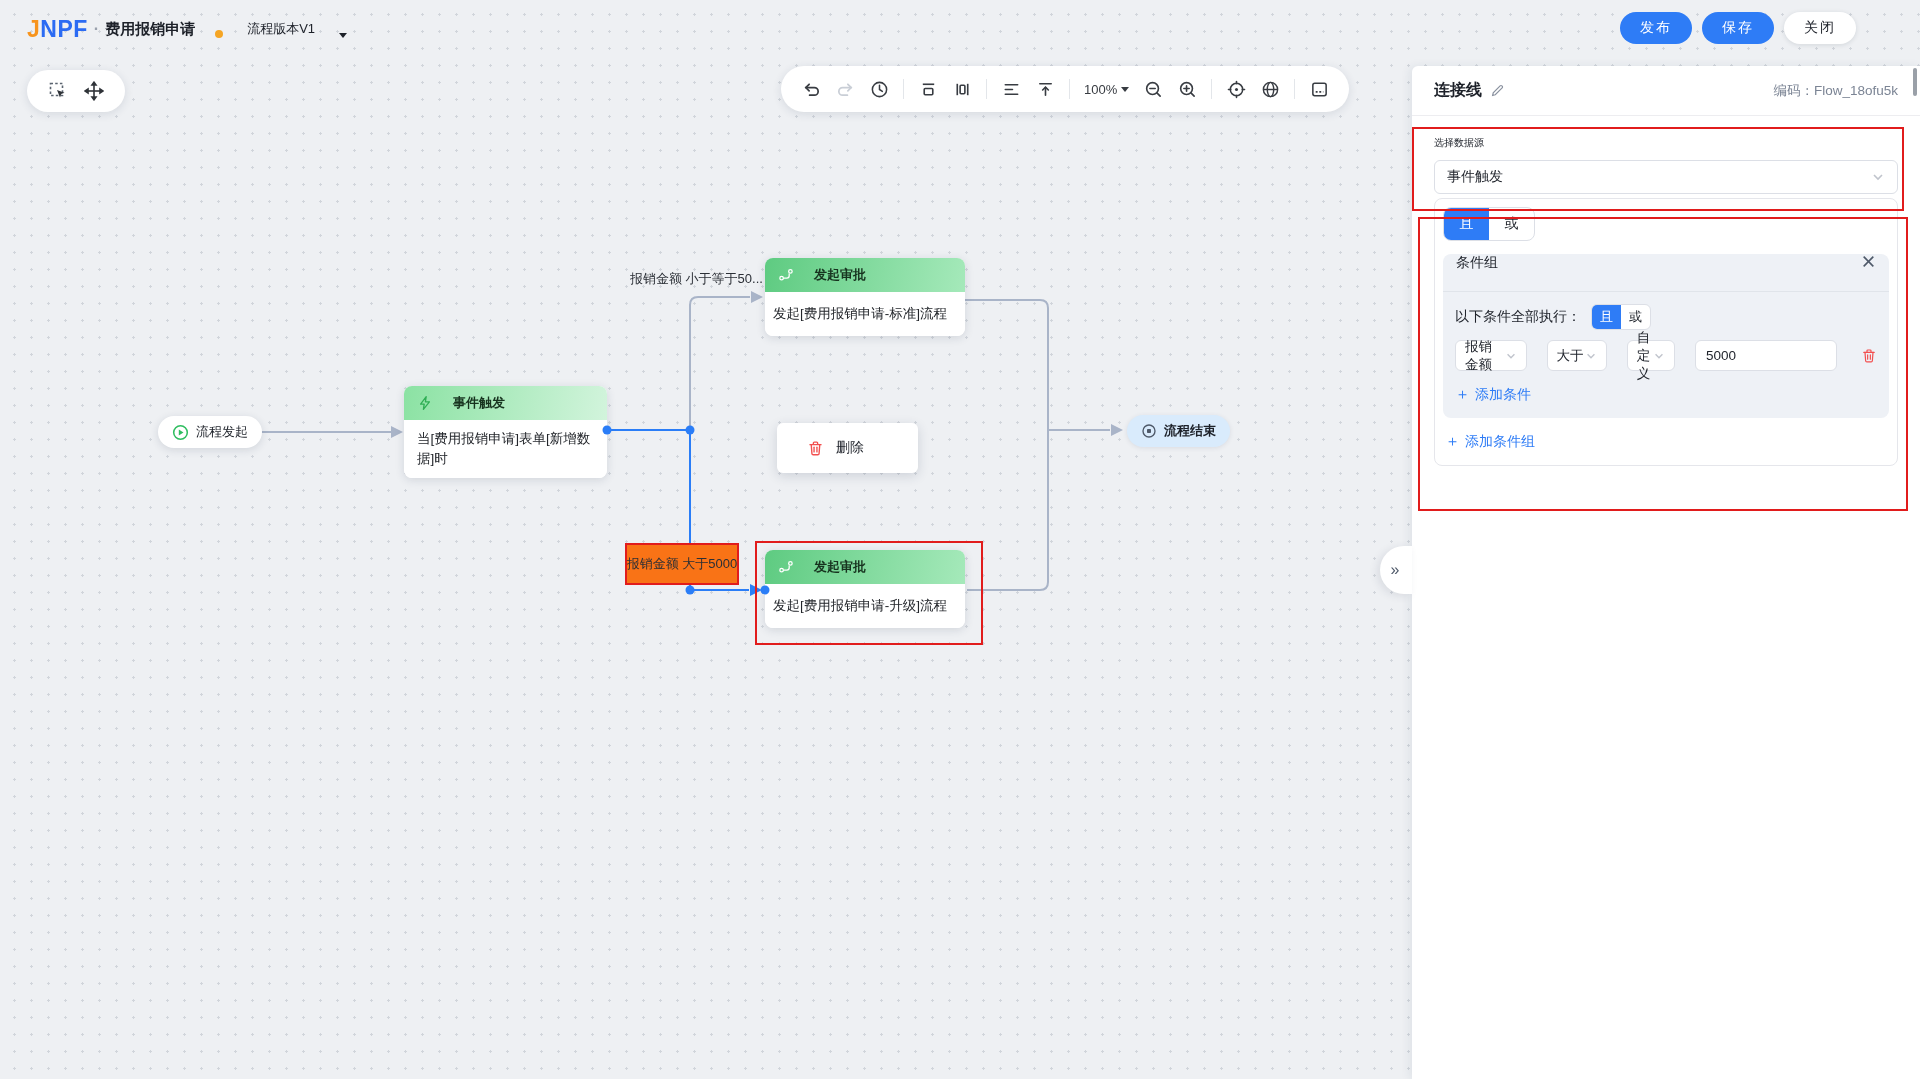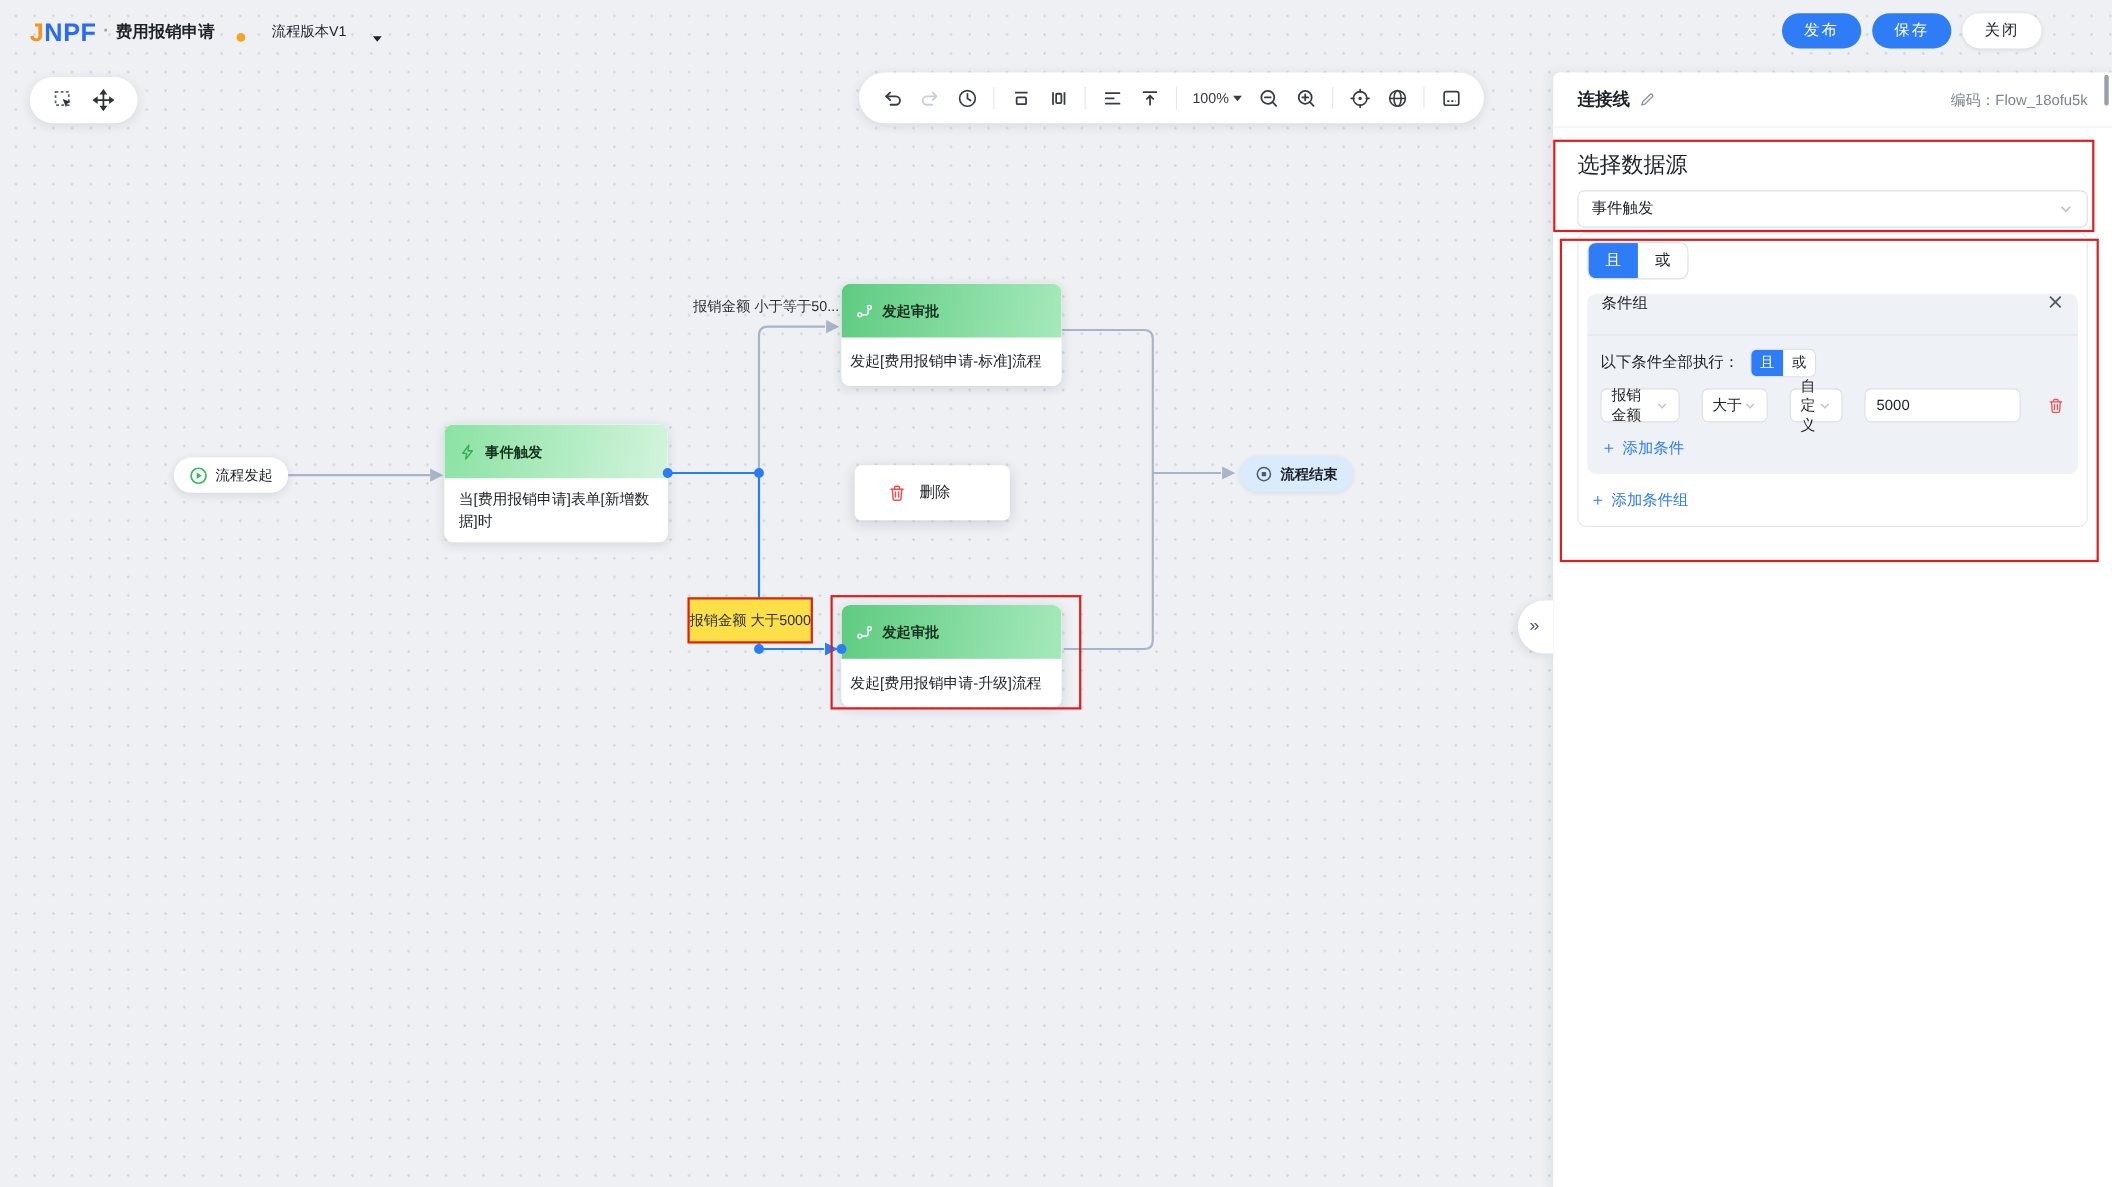--- a/index.html
+++ b/index.html
@@ -34,40 +34,40 @@
   .tb-div { width:1px; height:20px; background:#e3e6ea; }
   .zoom-level { font-size:13px; color:#383c42; display:flex; align-items:center; gap:4px; cursor:pointer; }
   .zoom-level .caret-down { border-top-color:#383c42; }
 
   
   .edges { position:absolute; left:0; top:0; z-index:5; pointer-events:none; }
   .edges-top { position:absolute; left:0; top:0; z-index:14; pointer-events:none; }
   .node-pill { position:absolute; display:flex; align-items:center; gap:7px; padding:0 14px; height:32px; border-radius:16px; font-size:13px; background:#fff; box-shadow:0 2px 8px rgba(35,50,80,.14); z-index:8; cursor:pointer;}
   .node-pill.end { background:#d9ebfc; box-shadow:0 1px 5px rgba(35,50,80,.10); }
   .node-card { position:absolute; width:203px; border-radius:8px; background:#fff; box-shadow:0 2px 10px rgba(35,50,80,.14); z-index:8; cursor:pointer; overflow:hidden;}
-  .node-head { height:49px; display:flex; align-items:center; gap:8px; padding:0 13px; font-size:13px; font-weight:600; color:#17331f;}
+  .node-head { height:34px; display:flex; align-items:center; gap:20px; padding:0 13px; font-size:13px; font-weight:600; color:#17331f;}
   .head-light { background:linear-gradient(100deg,#8be2a3,#d2f4dc); }
   .head-strong { background:linear-gradient(100deg,#5ecb81,#a5e9ba); }
   .node-body { padding:9px 13px; font-size:13.5px; line-height:20px; color:#23262b; background:#fff;}
   .node-body.center { padding:12px 8px; }
   .edge-label { position:absolute; font-size:13px; color:#2b2f36; z-index:9; white-space:nowrap;}
-  .edge-label-box { position:absolute; left:625px; top:543px; width:114px; height:42px; background:#fde047; border:2px solid #e11c1c; display:flex; align-items:center; justify-content:center; font-size:13px; color:#2b2f36; z-index:9; white-space:nowrap;}
+  .edge-label-box { position:absolute; left:625px; top:543px; width:114px; height:42px; background:#f97316; border:2px solid #e11c1c; display:flex; align-items:center; justify-content:center; font-size:13px; color:#2b2f36; z-index:9; white-space:nowrap;}
   .ctx-menu { position:absolute; left:777px; top:423px; width:141px; height:50px; background:#fff; border-radius:6px; box-shadow:0 3px 12px rgba(35,50,80,.16); display:flex; align-items:center; gap:12px; padding:0 30px; z-index:12; cursor:pointer; font-size:14px;}
 
   .red-rect { position:absolute; border:2px solid #e11c1c; z-index:25; pointer-events:none; }
 
   
   .panel { position:absolute; left:1412px; top:66px; width:508px; bottom:0; background:#fff; z-index:18; box-shadow:-3px 0 10px rgba(35,50,80,.07); border-radius:6px 0 0 0;}
   .panel-scroll { position:absolute; right:3px; top:2px; width:4px; height:28px; background:#9aa0a8; border-radius:2px;}
   .panel-head { height:50px; display:flex; align-items:center; padding:0 22px; border-bottom:1px solid #ededf0;}
   .panel-title { font-size:16px; font-weight:700; }
   .edit-ic { margin-left:8px; cursor:pointer; display:flex; }
   .panel-code { margin-left:auto; font-size:13.5px; color:#7b8494; }
   .panel-body { padding:20px 22px 0 22px; }
-  .fld-label { font-size:20px; color:#1d2129; margin-bottom:10px; }
+  .fld-label { font-size:10px; color:#1d2129; margin-bottom:10px; }
   .select { height:34px; border:1px solid #dcdfe6; border-radius:6px; background:#fff; display:flex; align-items:center; padding:0 12px; font-size:14px; color:#1d2129; cursor:pointer;}
   .select .chev { margin-left:auto; display:flex; }
   .cond-card { border:1px solid #e5e6eb; border-radius:8px; padding:8px; margin-top:4px;}
   .seg { display:inline-flex; border:1px solid #dcdfe6; border-radius:8px; overflow:hidden; background:#fff;}
   .seg .opt { width:45px; height:32px; display:flex; align-items:center; justify-content:center; font-size:14px; cursor:pointer; color:#1d2129;}
   .seg .opt.on { background:#2e7cf6; color:#fff; }
   .seg.mini { border-radius:6px; }
   .seg.mini .opt { width:29px; height:24px; font-size:13px; }
   .group { background:#eef1f6; border-radius:8px; margin-top:13px; }
   .group-head { height:38px; display:flex; align-items:flex-start; padding:0 13px; font-size:14px; border-bottom:1px solid #e0e4ea;}

